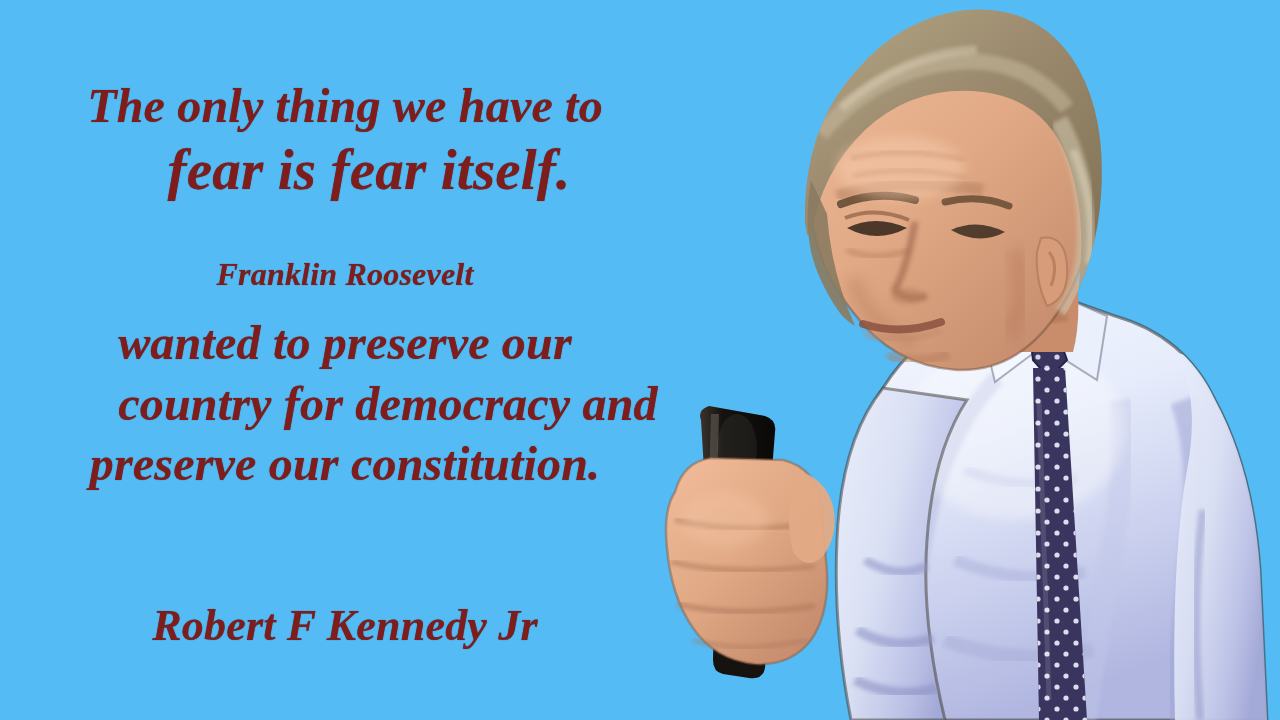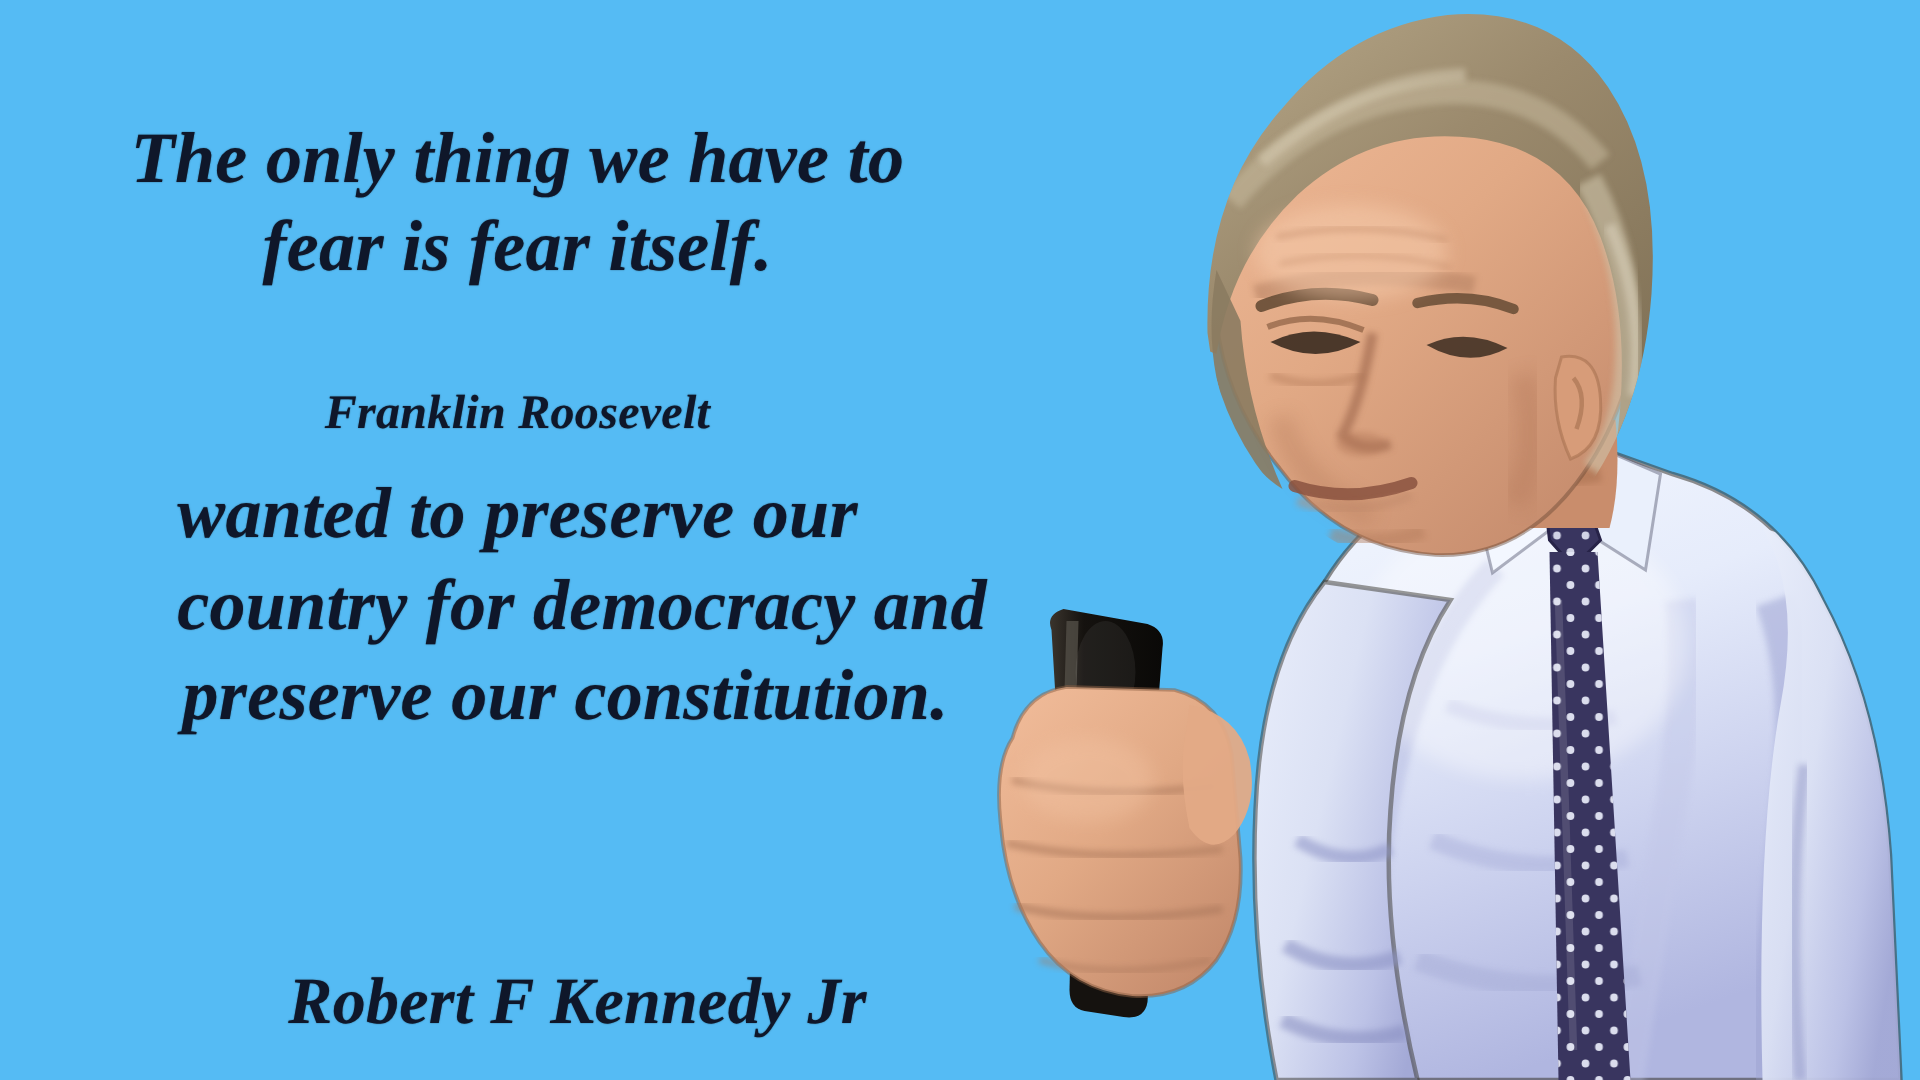--- a/index.html
+++ b/index.html
@@ -25,35 +25,35 @@
     height: 720px;
     z-index: 5;
     pointer-events: none;
   }
   .line {
     position: absolute;
     width: 690px;
     text-align: center;
     font-weight: bold;
     font-style: italic;
-    color: #0f172a;
+    color: #7f1d1d;
     white-space: nowrap;
     letter-spacing: 0.2px;
     text-shadow: 0 0 1px rgba(10,8,6,0.55);
   }
 
   .q1a { top:  78px; font-size: 48px; }
-  .q1b { top: 137px; font-size: 48px; }
+  .q1b { top: 137px; font-size: 57px; margin-left: 24px; }
 
   .q2a { top: 256px; font-size: 32px; }
   .q2b { top: 315px; font-size: 48px; }
   .q2c { top: 376px; font-size: 48px; margin-left: 43px; }
-  .q2d { top: 436px; font-size: 48px; padding-left: 32px; }
-
-  .attrib { top: 642px; font-size: 44px; padding-left: 40px; }
+  .q2d { top: 436px; font-size: 48px; }
+
+  .attrib { top: 600px; font-size: 44px; }
 
   
   #figure {
     position: absolute;
     left: 615px;
     top: 0;
     width: 665px;
     height: 720px;
     z-index: 3;
   }

